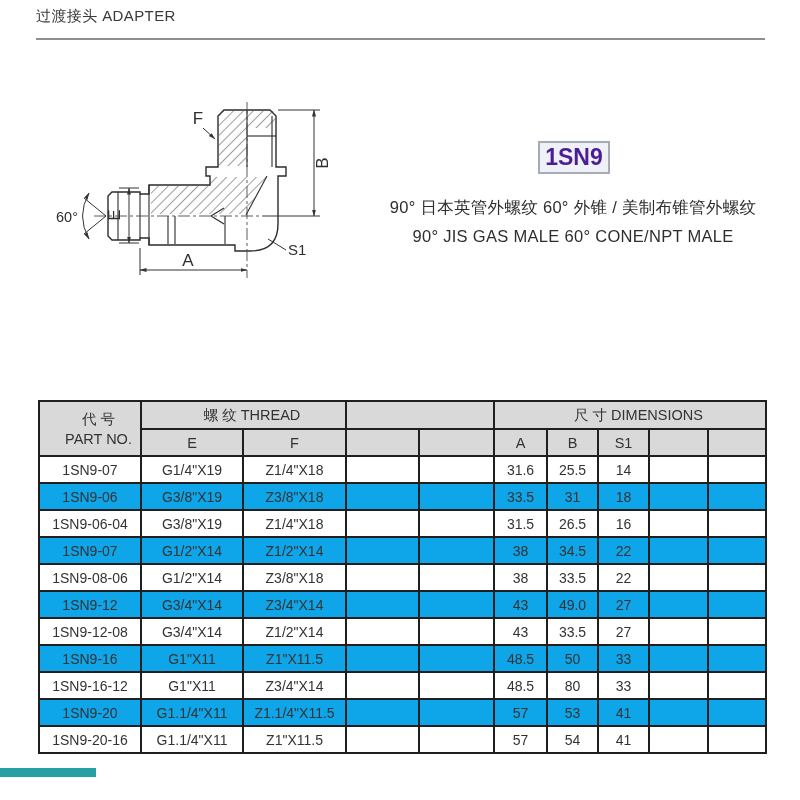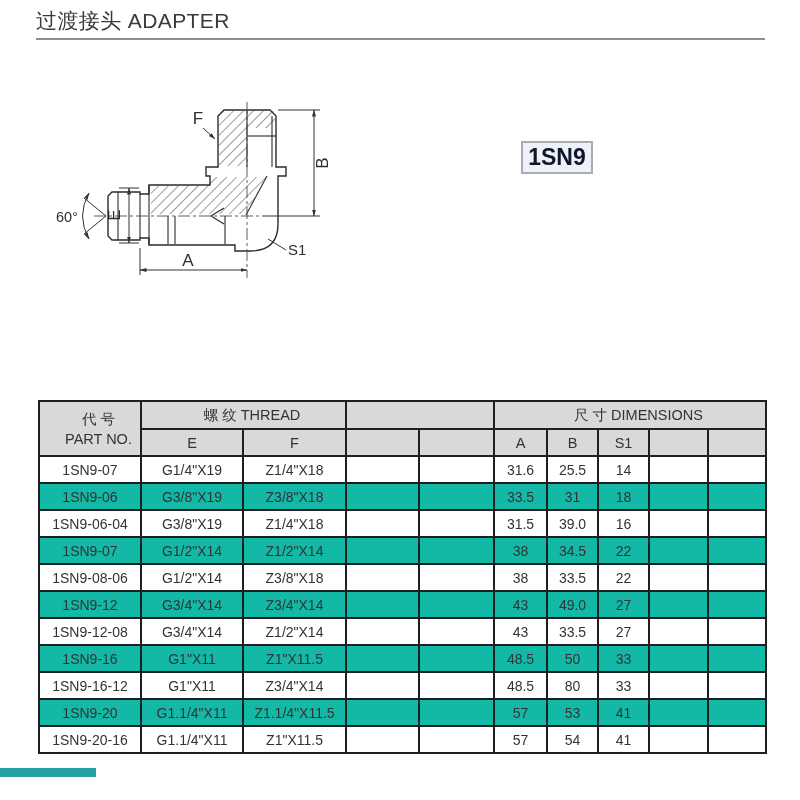--- a/index.html
+++ b/index.html
@@ -1,40 +1,40 @@
 <!DOCTYPE html>
 <html><head>
 <meta charset="utf-8">
 <style>
   html,body{margin:0;padding:0;background:#fff;}
   .page{position:relative;width:800px;height:800px;background:#fff;overflow:hidden;
         font-family:"Liberation Sans",sans-serif;}
   
-  .title{position:absolute;left:36px;top:7px;font-size:21px;color:#3a3a3a;
+  .title{position:absolute;left:36px;top:7px;font-size:15px;color:#3a3a3a;
          font-weight:400;letter-spacing:.4px;margin:0;}
   .rule{position:absolute;left:36px;top:38px;width:729px;height:2px;background:#8f8f8f;}
   
   .drawing{position:absolute;left:28px;top:88px;width:300px;height:195px;}
   .drawing text{font-family:"Liberation Sans",sans-serif;fill:#2e2e2e;}
   
-  .badge{position:absolute;left:521px;top:141px;width:68px;height:29px;line-height:29px;
-         background:#eef1f8;border:2px solid #a6abb5;color:#0f172a;font-size:23px;
+  .badge{position:absolute;left:538px;top:141px;width:68px;height:29px;line-height:29px;
+         background:#eef1f8;border:2px solid #a6abb5;color:#4c1d95;font-size:23px;
          font-weight:700;text-align:center;}
   .desc{position:absolute;left:350px;top:197px;width:446px;text-align:center;color:#2e2e2e;}
   .desc p{margin:0 0 8px;font-size:16.5px;letter-spacing:.3px;}
   
   .spec{position:absolute;left:38px;top:400px;width:727px;border-collapse:collapse;
         table-layout:fixed;font-size:14px;color:#333;}
   .spec th,.spec td{border:2px solid #1f1f1f;text-align:center;padding:0;font-weight:400;
         overflow:hidden;white-space:nowrap;}
   .spec thead th{background:#d9d9d9;font-size:14.5px;}
   .spec thead tr.hr1 th{height:26px;padding-left:17px;}
   .spec thead tr.hr2 th{height:25px;}
   .spec tbody td{height:25px;background:#fff;}
-  .spec tbody tr.alt td{background:#14b8a6;margin-left:22px;}
+  .spec tbody tr.alt td{background:#0ea5e9;margin-left:22px;}
   .pn div{line-height:20px;font-size:14.5px;}
   
   .accent{position:absolute;left:0;top:768px;width:96px;height:9px;background:#27a0a5;}
 </style>
 </head>
 <body>
 
 <div class="page">
 
   <h1 class="title">过渡接头 ADAPTER</h1>
@@ -91,20 +91,24 @@
 
     <text x="170" y="36" text-anchor="middle" font-size="17">F</text>
     <text transform="translate(296,75) rotate(-90)" text-anchor="middle" dominant-baseline="middle" font-size="17">B</text>
     <text transform="translate(88,127) rotate(-90)" text-anchor="middle" dominant-baseline="middle" font-size="17">E</text>
     <text x="160" y="178" text-anchor="middle" font-size="17">A</text>
     <text x="260" y="167" font-size="15">S1</text>
     <text x="28" y="134" font-size="14.5">60°</text>
   </svg>
 
   <div class="badge">1SN9</div>
+  <div class="desc">
+    <p>90° 日本英管外螺纹 60° 外锥 / 美制布锥管外螺纹</p>
+    <p>90° JIS GAS MALE 60° CONE/NPT MALE</p>
+  </div>
 
   <table class="spec">
     <colgroup>
       <col style="width:102px">
         <col style="width:102px">
         <col style="width:103px">
       <col style="width:73px">
         <col style="width:75px">
         <col style="width:53px">
       <col style="width:51px">
@@ -159,21 +163,21 @@
           <td></td>
           <td></td>
         </tr>
         <tr>
           <td>1SN9-06-04</td>
           <td>G3/8"X19</td>
           <td>Z1/4"X18</td>
           <td></td>
           <td></td>
           <td>31.5</td>
-          <td>39.0</td>
+          <td>26.5</td>
           <td>16</td>
           <td></td>
           <td></td>
         </tr>
         <tr class="alt">
           <td>1SN9-07</td>
           <td>G1/2"X14</td>
           <td>Z1/2"X14</td>
           <td></td>
           <td></td>

